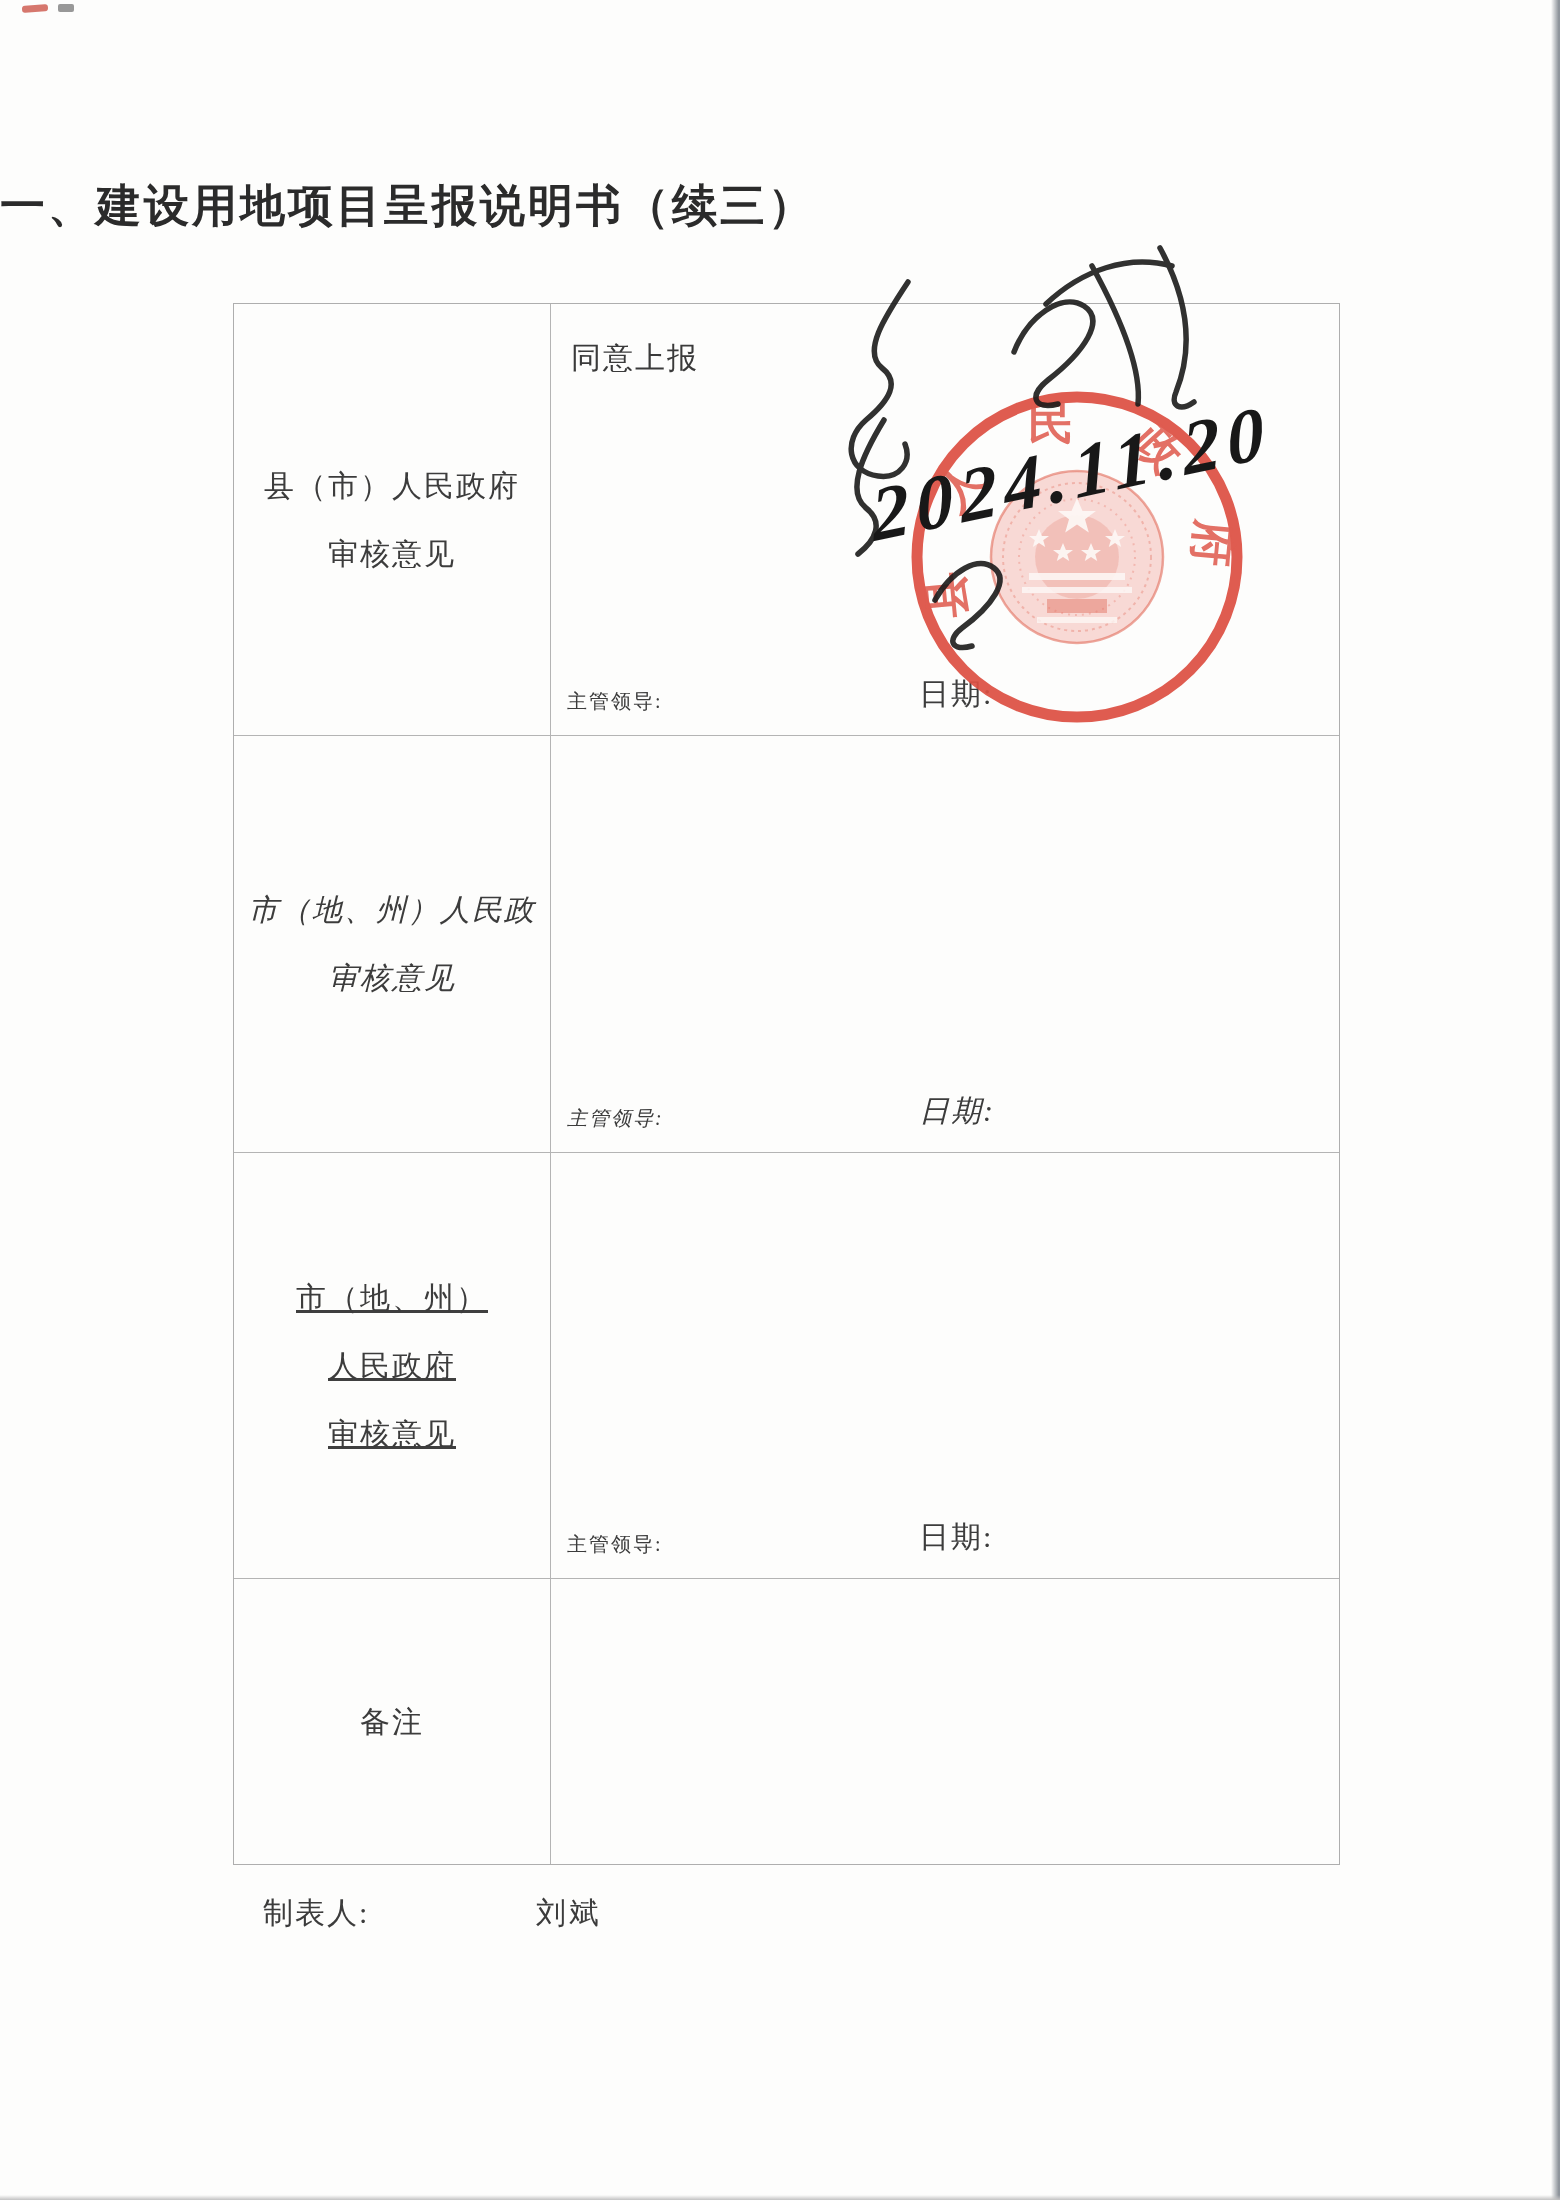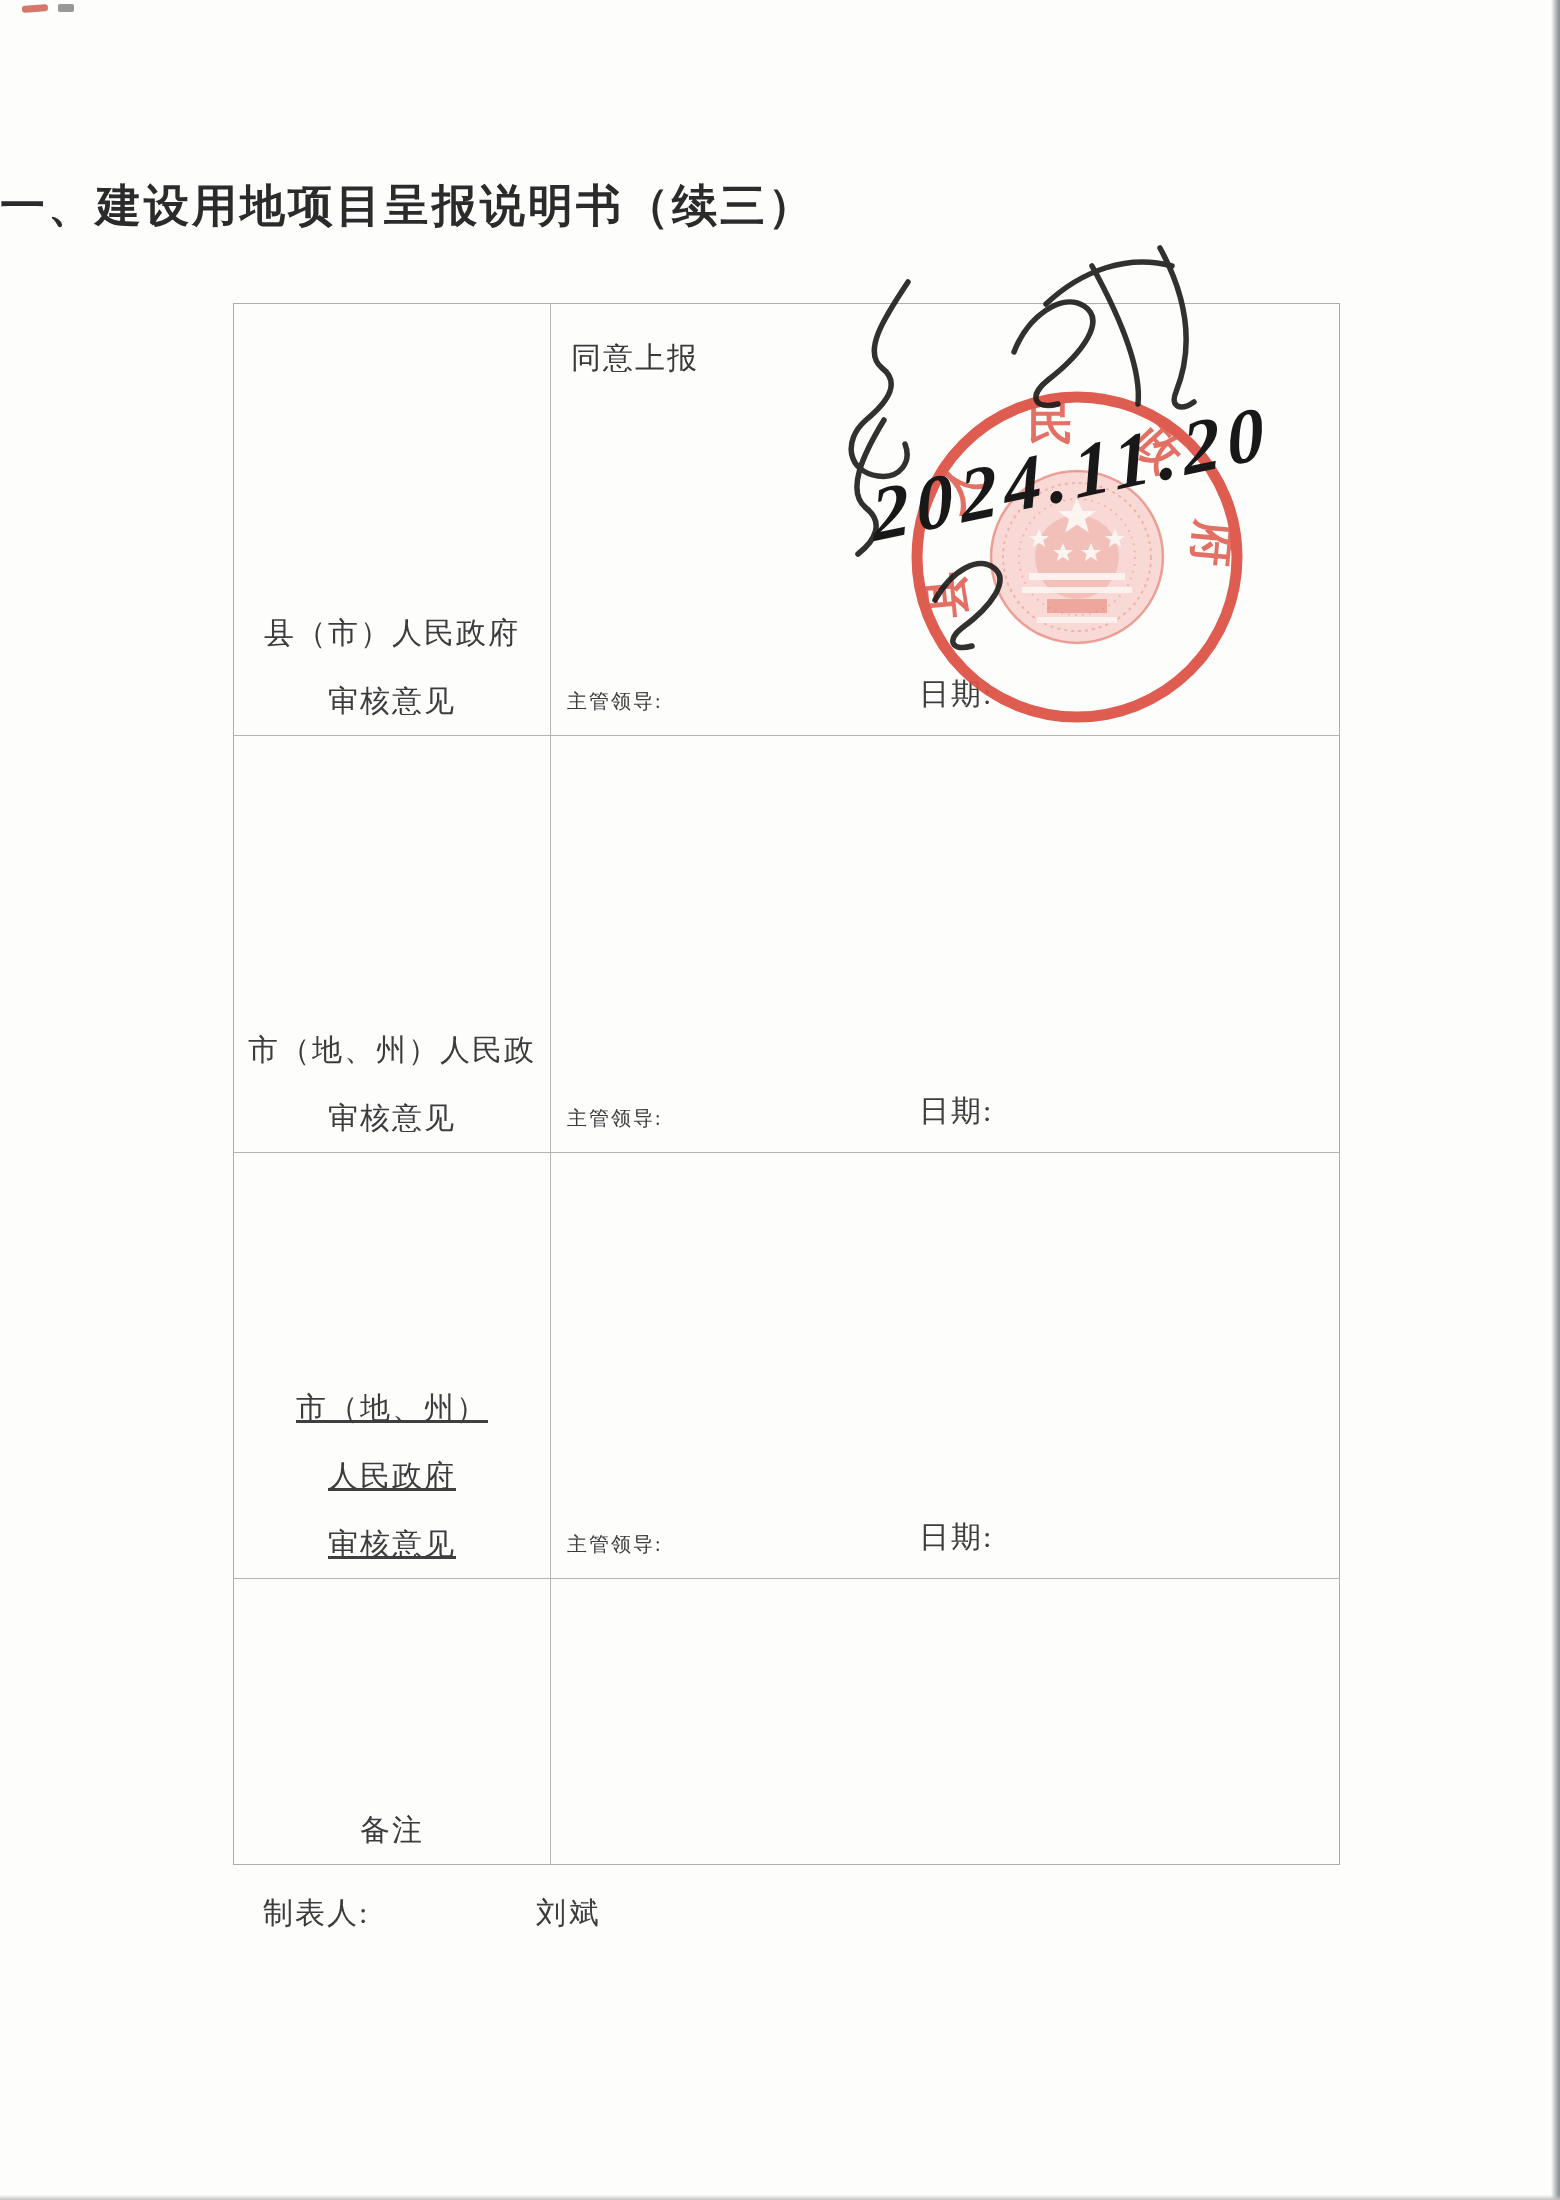--- a/index.html
+++ b/index.html
@@ -28,26 +28,26 @@
   }
 
   .report-table{
     position:absolute;left:233px;top:303px;width:1107px;height:1562px;
     border:1px solid #aeaeae;box-sizing:border-box;
     display:flex;flex-direction:column;
   }
   .t-row{display:flex;border-bottom:1px solid #b4b4b4;box-sizing:border-box;}
   .t-row:last-child{border-bottom:none;}
   .row-1{height:432px;}
-  .row-2{height:417px;}
+  .row-2{height:417px;font-style:italic;}
   .row-3{height:426px;text-decoration:underline;}
   .row-4{flex:1;}
   .label-cell{
     width:317px;border-right:1px solid #b4b4b4;box-sizing:border-box;
-    display:flex;flex-direction:column;justify-content:flex-end;align-items:center;
+    display:flex;flex-direction:column;justify-content:center;align-items:center;
   }
   .label-line{font-size:30px;line-height:68px;letter-spacing:2px;color:#3c3c3c;text-align:center;}
   .content-cell{position:relative;flex:1;box-sizing:border-box;}
   .opinion-text{position:absolute;left:20px;top:34px;font-size:30px;letter-spacing:2px;color:#3a3a3a;}
   .leader-label{position:absolute;left:16px;bottom:20px;font-size:20px;letter-spacing:2px;color:#3c3c3c;}
   .date-label{position:absolute;left:368px;bottom:20px;font-size:30px;letter-spacing:2px;color:#3c3c3c;}
 
   .footer-line{position:absolute;top:1893px;left:0;width:1560px;font-size:30px;color:#3c3c3c;}
   .footer-label{position:absolute;left:263px;letter-spacing:2px;}
   .footer-value{position:absolute;left:512px;letter-spacing:3px;margin-left:24px;}

